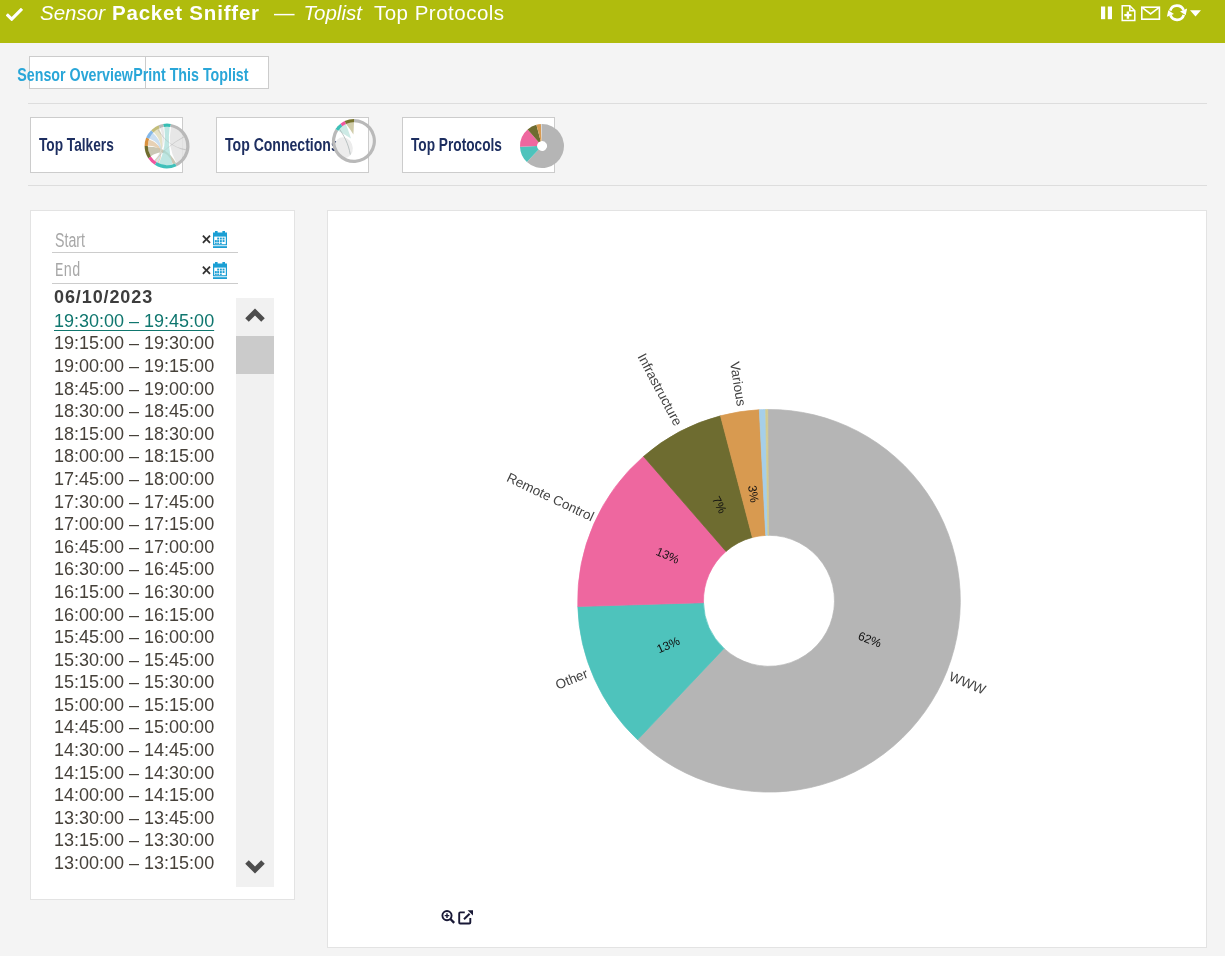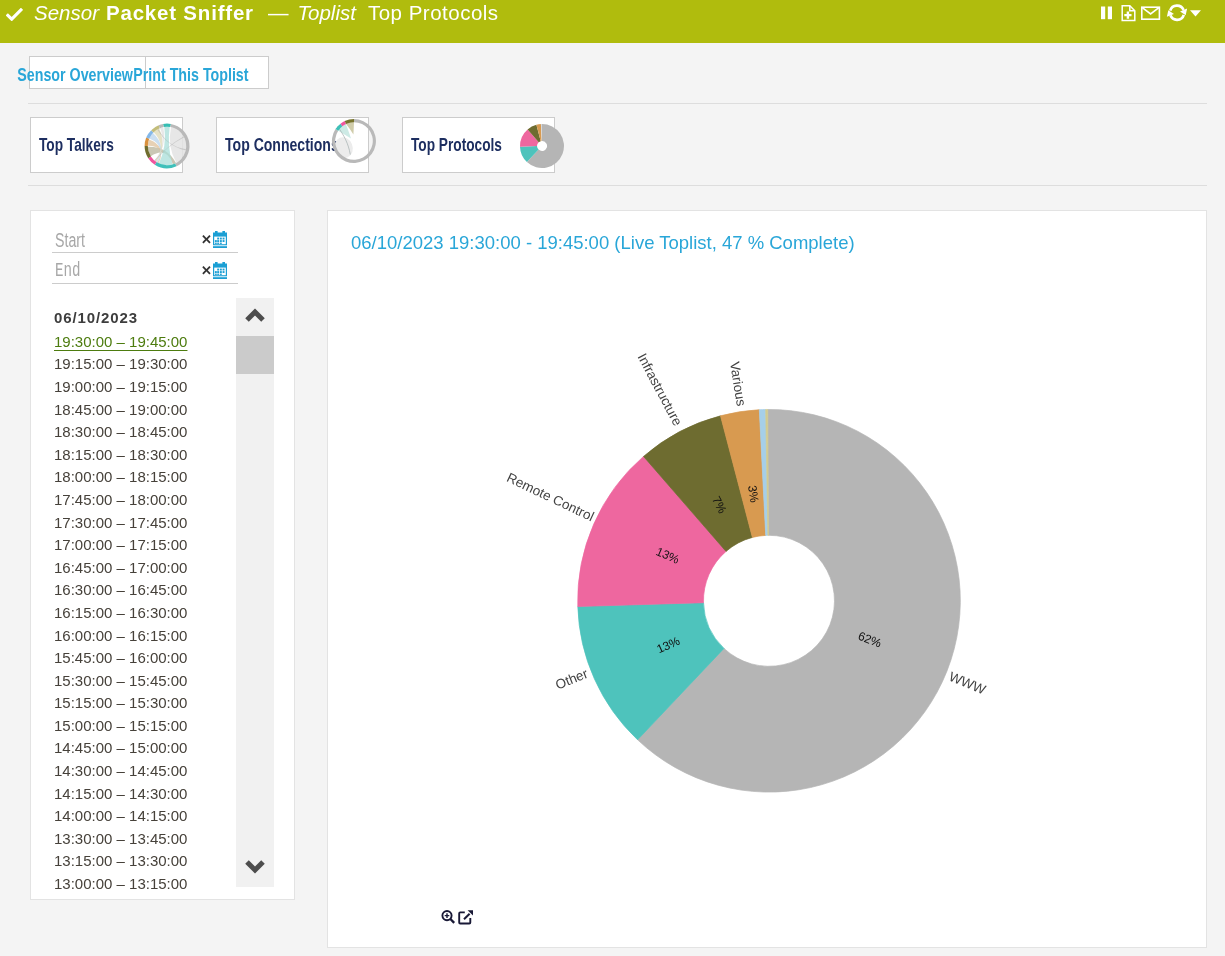--- a/index.html
+++ b/index.html
@@ -1,36 +1,36 @@
 <!DOCTYPE html>
 <html><head>
 <meta charset="utf-8">
 <style>
 * { margin:0; padding:0; box-sizing:border-box; }
 html,body { width:1225px; height:956px; background:#f4f4f4; font-family:"Liberation Sans",sans-serif; overflow:hidden; position:relative; }
 .abs { position:absolute; }
 .topbar { position:absolute; left:0; top:0; width:1225px; height:43px; background:#b0bc0d; color:#fff; }
-.topbar .ttl { position:absolute; left:34px; top:0; height:43px; line-height:25px; font-size:20.5px; white-space:nowrap; }
+.topbar .ttl { position:absolute; left:40px; top:0; height:43px; line-height:25px; font-size:20.5px; white-space:nowrap; }
 .topbar .ttl i, .topbar .ttl b, .topbar .ttl span { display:inline-block; }
 .btn { position:absolute; top:56px; height:33px; background:#fff; border:1px solid #ccc; color:#29a6d8; font-weight:bold; font-size:19px; display:flex; align-items:center; justify-content:flex-end; padding-top:5px; }
 .btn span { display:inline-block; transform:scaleX(0.75); transform-origin:center; white-space:nowrap; }
 .rule { position:absolute; left:28px; width:1179px; height:1px; background:#ddd; }
 .card { position:absolute; top:117px; height:56px; width:153px; background:#fff; border:1px solid #ccc; }
 .card .lbl { position:absolute; left:8px; top:0; height:54px; line-height:53px; font-size:19px; font-weight:bold; color:#1d2e60; transform-origin:left center; transform:scaleX(0.72); white-space:nowrap; }
 .panel { position:absolute; background:#fff; border:1px solid #e3e3e3;padding-left:40px; }
 #leftpanel { left:30px; top:210px; width:265px; height:690px; }
 #mainpanel { left:327px; top:210px; width:880px; height:738px; }
 .inp { position:absolute; left:21px; width:186px; border-bottom:1px solid #ccc; color:#a7a7a7; font-size:20px; height:23px; line-height:20px; }
 .inp span { display:inline-block; transform:scaleX(0.71); transform-origin:left center; }
 .xmark { position:absolute; font-size:13px; color:#333; font-weight:bold; }
-.timelist { position:absolute; left:23px; top:96px; width:200px; font-size:15px; color:#46413a; }
+.timelist { position:absolute; left:23px; top:75px; width:200px; font-size:18px; color:#46413a; }
 
 .timelist .row { height:22.6px; line-height:22.6px; white-space:nowrap; }
 .timelist .date { font-weight:bold; margin-bottom:1.2px; color:#3d3d3d; letter-spacing:0.9px; }
-.timelist .sel { color:#4d7c0f; text-decoration:underline; text-underline-offset:3px; }
+.timelist .sel { color:#0f766e; text-decoration:underline; text-underline-offset:3px; }
 .sbtrack { position:absolute; left:205px; top:87px; width:38px; height:589px; background:#f1f1f1; }
 .sbthumb { position:absolute; left:0; top:38px; width:38px; height:38px; background:#cbcbcb; }
 .charttitle { position:absolute; left:23px; top:21px; font-size:18.5px; color:#29a6d8; white-space:nowrap; }
 svg text { font-family:"Liberation Sans",sans-serif; }
 </style>
 </head>
 <body>
 <div class="topbar">
   <svg class="abs" style="left:6px;top:8px" width="17" height="13" viewBox="0 0 17 13">
       <path d="M0.8 6.3 L5.7 11.2 L16 0.8" stroke="#fff" stroke-width="3.1" fill="none"></path>
@@ -193,21 +193,20 @@
         <path d="M2 12 L10 4 L18 12" stroke="#4d4d4d" stroke-width="5" fill="none"></path>
       </svg>
     <div class="sbthumb"></div>
     <svg class="abs" style="left:9px;top:560px" width="20" height="16" viewBox="0 0 20 16">
         <path d="M2 4 L10 12 L18 4" stroke="#4d4d4d" stroke-width="5" fill="none"></path>
       </svg>
   </div>
 </div>
 
 <div id="mainpanel" class="panel">
-  <div class="charttitle">06/10/2023 19:30:00 - 19:45:00 (Live Toplist, 47 % Complete)</div>
   <svg class="abs" style="left:0;top:0" width="878" height="736" viewBox="0 0 878 736" id="bigchart">
     <path d="M439.7 198.5A191.3 191.3 0 1 1 309.6 528.8L396.0 437.4A65.5 65.5 0 1 0 440.5 324.3Z" fill="#b5b5b5" stroke="#b5b5b5" stroke-width="0.7"></path>
     <path d="M309.6 528.8A191.3 191.3 0 0 1 249.8 395.5L375.5 391.7A65.5 65.5 0 0 0 396.0 437.4Z" fill="#4ec3bc" stroke="#4ec3bc" stroke-width="0.7"></path>
     <path d="M249.8 395.5A191.3 191.3 0 0 1 315.5 245.4L398.0 340.4A65.5 65.5 0 0 0 375.5 391.7Z" fill="#ee679f" stroke="#ee679f" stroke-width="0.7"></path>
     <path d="M315.5 245.4A191.3 191.3 0 0 1 392.5 204.8L424.4 326.4A65.5 65.5 0 0 0 398.0 340.4Z" fill="#6e6c30" stroke="#6e6c30" stroke-width="0.7"></path>
     <path d="M392.5 204.8A191.3 191.3 0 0 1 431.3 198.7L437.7 324.4A65.5 65.5 0 0 0 424.4 326.4Z" fill="#d89a50" stroke="#d89a50" stroke-width="0.7"></path>
     <path d="M431.3 198.7A191.3 191.3 0 0 1 437.7 198.5L439.9 324.3A65.5 65.5 0 0 0 437.7 324.4Z" fill="#a6cfe8" stroke="#a6cfe8" stroke-width="0.7"></path>
     <path d="M437.7 198.5A191.3 191.3 0 0 1 439.7 198.5L440.5 324.3A65.5 65.5 0 0 0 439.9 324.3Z" fill="#d2cb90" stroke="#d2cb90" stroke-width="0.7"></path>
     <text x="541.5" y="429.4" transform="rotate(21.5 541.5 429.4)" text-anchor="middle" dominant-baseline="middle" font-size="12" fill="#111">62%</text>
     <text x="340.6" y="434.8" transform="rotate(-24.2 340.6 434.8)" text-anchor="middle" dominant-baseline="middle" font-size="12" fill="#111">13%</text>

